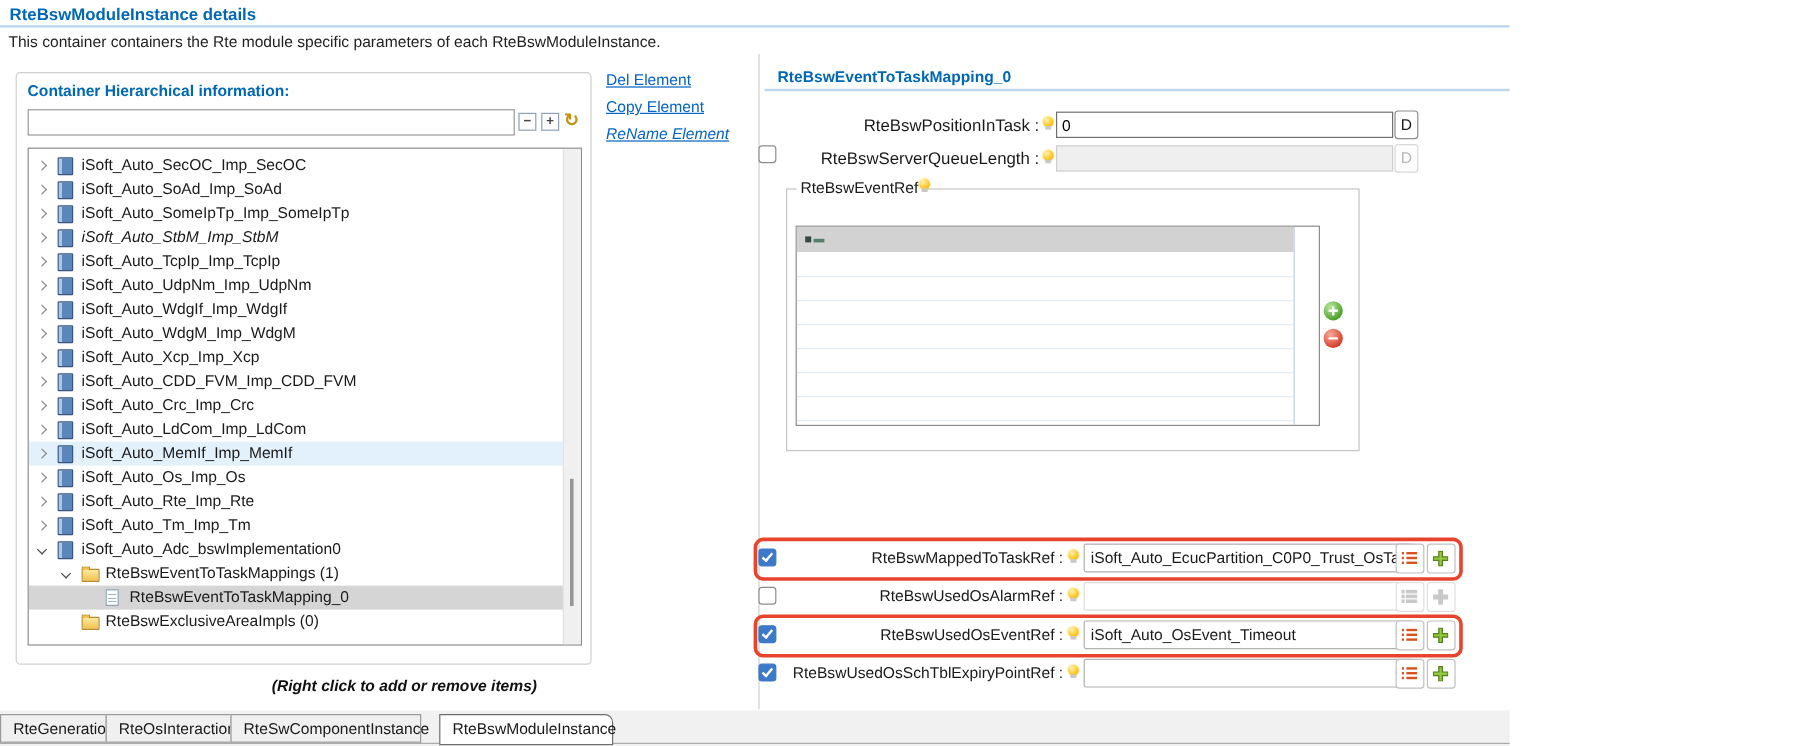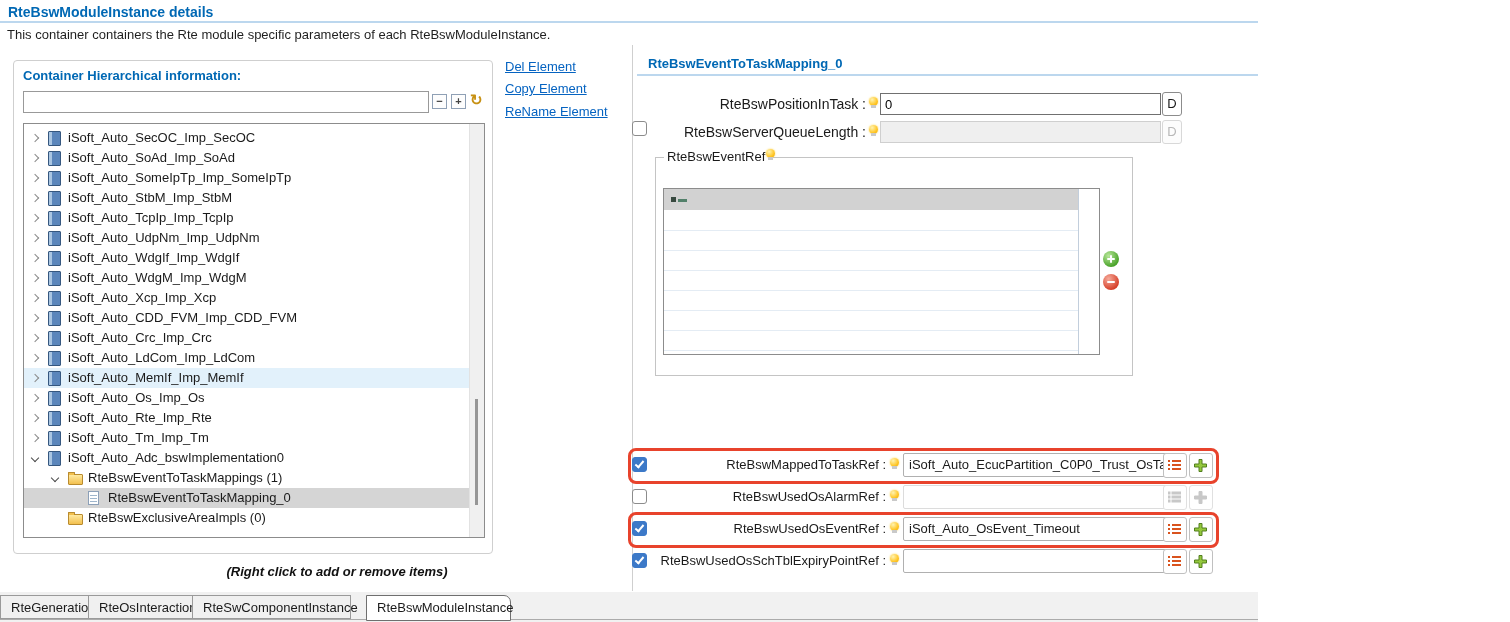--- a/index.html
+++ b/index.html
@@ -122,21 +122,21 @@
         <div class="tree-row" style="top: 24px;">
           <span class="chev right" style="left: 8px;"></span>
           <span class="ico-module" style="left: 24px;"></span>
           <span class="tree-label" style="left: 44px;">iSoft_Auto_SoAd_Imp_SoAd</span>
         </div>
         <div class="tree-row" style="top: 44px;">
           <span class="chev right" style="left: 8px;"></span>
           <span class="ico-module" style="left: 24px;"></span>
           <span class="tree-label" style="left: 44px;">iSoft_Auto_SomeIpTp_Imp_SomeIpTp</span>
         </div>
-        <div class="tree-row" style="top: 64px;">
+        <div class="tree-row" style="top: 64px; font-style: italic;">
           <span class="chev right" style="left: 8px;"></span>
           <span class="ico-module" style="left: 24px;"></span>
           <span class="tree-label" style="left: 44px;">iSoft_Auto_StbM_Imp_StbM</span>
         </div>
         <div class="tree-row" style="top: 84px;">
           <span class="chev right" style="left: 8px;"></span>
           <span class="ico-module" style="left: 24px;"></span>
           <span class="tree-label" style="left: 44px;">iSoft_Auto_TcpIp_Imp_TcpIp</span>
         </div>
         <div class="tree-row" style="top: 104px;">
@@ -211,21 +211,21 @@
         <div class="tree-row" style="top: 384px;">
           <span class="ico-folder" style="left: 44px;"></span>
           <span class="tree-label" style="left: 64px;">RteBswExclusiveAreaImpls (0)</span>
         </div>
       </div>
   </div>
   <div class="hint">(Right click to add or remove items)</div>
 
   <div class="action-link" style="top:59px;">Del Element</div>
   <div class="action-link" style="top:81px;">Copy Element</div>
-  <div class="action-link" style="top:104px;">ReName Element</div>
+  <div class="action-link" style="top:104px;font-style:italic;">ReName Element</div>
 
   <div class="v-divider"></div>
 
   <div class="rp-title">RteBswEventToTaskMapping_0</div>
   <div class="rp-rule"></div>
 
   <div class="fld-label" style="top:96px;">RteBswPositionInTask :</div>
   <span class="bulb" style="left:869px;top:97px;"></span>
   <input class="txt-input" style="top: 93px;" value="0">
   <div class="d-btn" style="top:92px;">D</div>

